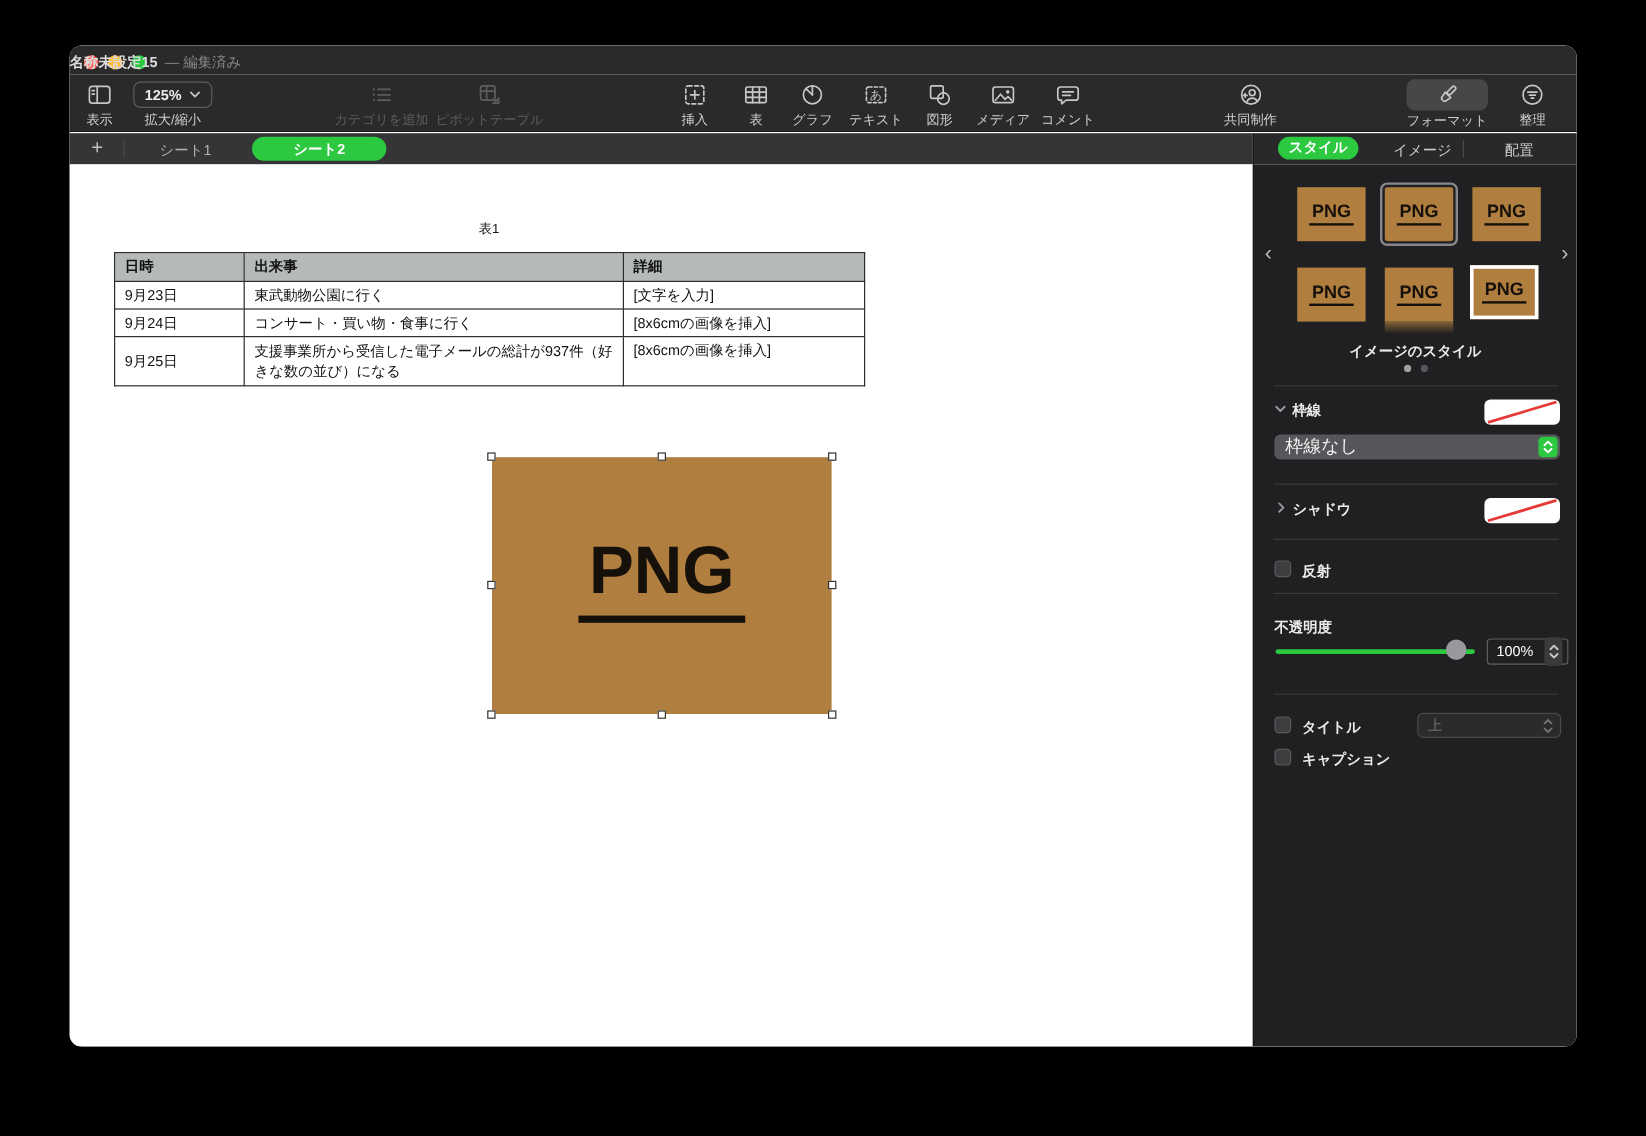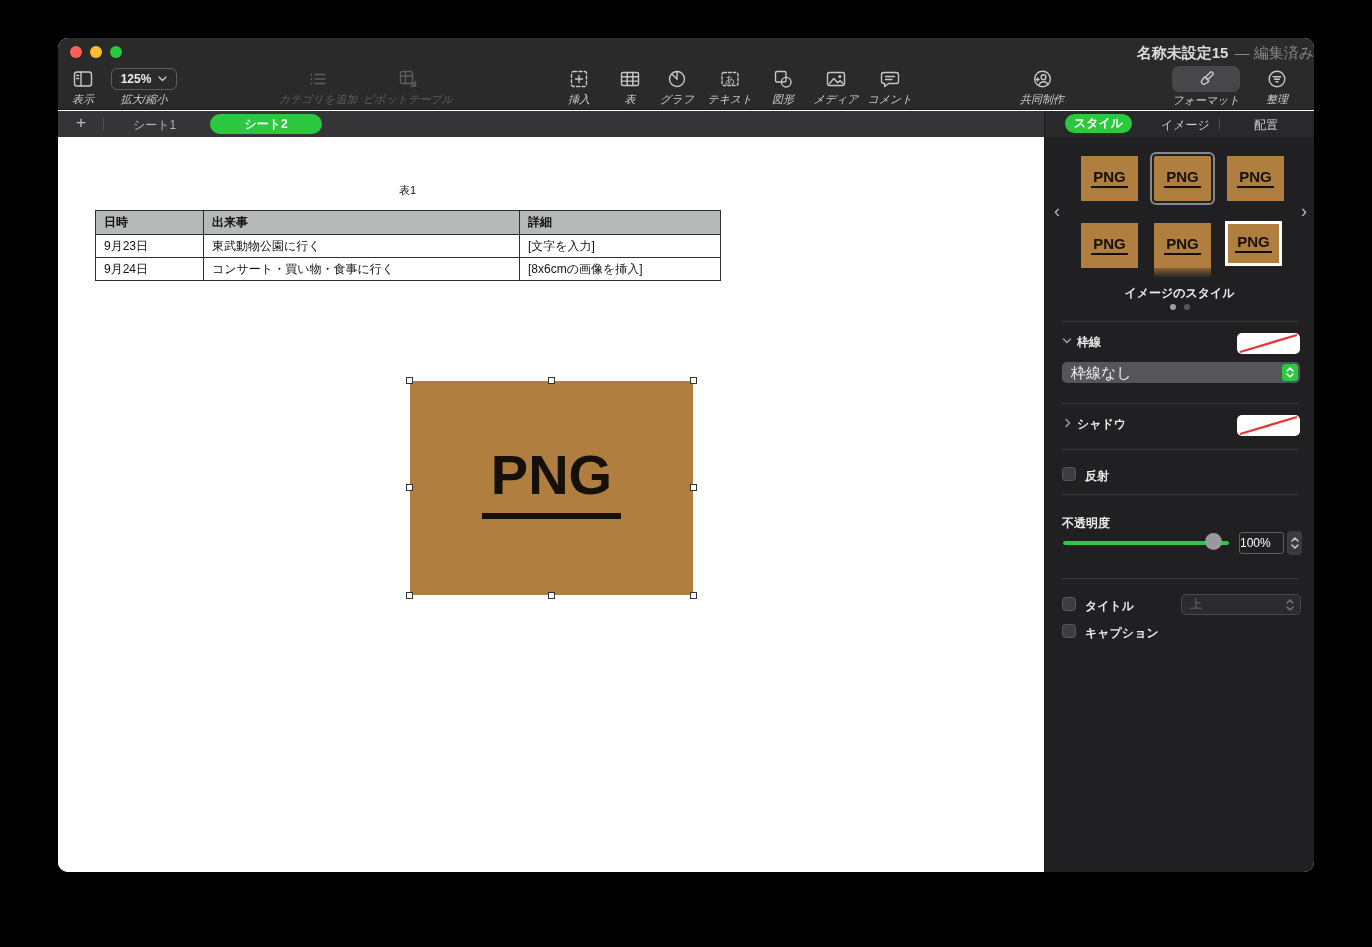--- a/index.html
+++ b/index.html
@@ -6,30 +6,30 @@
   html,body { width:1372px; height:947px; }
   body { background:#000; font-family:"Liberation Sans","DejaVu Sans",sans-serif; overflow:hidden; }
 
   .window { position:absolute; left:58px; top:38px; width:1256px; height:834px;
             border-radius:10px; overflow:hidden; background:#fff; }
 
   
   .titlebar { position:absolute; left:0; top:0; right:0; height:24px; background:#2a2a2b; }
   .traffic { position:absolute; left:12px; top:8px; display:flex; gap:8px; }
   .light { width:12px; height:12px; border-radius:50%; }
-  .wtitle { position:absolute; left:0; right:0; top:6px; text-align:right;
-            font-size:15px; font-weight:bold; color:#dcdcdd; white-space:nowrap; }
+  .wtitle { position:absolute; left:0; right:0; top:6px; text-align:left;
+            font-size:12px; font-weight:bold; color:#dcdcdd; white-space:nowrap; }
   .wtitle .dim { font-weight:normal; color:#86868a; margin-left:6px; }
 
   
   .toolbar { position:absolute; left:0; top:24px; right:0; height:48px; background:#2a2a2b;
              border-bottom:1px solid #1b1b1c; }
   .titem { position:absolute; top:4px; display:flex; flex-direction:column; align-items:center; }
   .titem .ic { height:25px; display:flex; align-items:center; justify-content:center; }
-  .titem .lb { font-size:11px; color:#cfcfd1; margin-top:1px; white-space:nowrap;font-style:italic; }
+  .titem .lb { font-size:11px; color:#cfcfd1; margin-top:1px; white-space:nowrap; }
   .titem.disabled .lb { color:#5e5e61; }
   .tico { stroke:#c7c7c9; fill:none; stroke-width:1.4; stroke-linecap:round; stroke-linejoin:round; }
   .titem.disabled .tico { stroke:#5e5e61; }
   .zoom-pill { display:flex; align-items:center; gap:7px; border:1px solid #5c5c5e; border-radius:6px;
                height:22px; padding:0 9px; color:#ececec; font-size:12px; font-weight:bold; }
   .titem-format .ic { background:#47474a; border-radius:7px; width:68px; height:26px; }
 
   
   .tabbar { position:absolute; left:0; top:73px; right:0; height:26px; display:flex; }
   .sheet-area { flex:1; background:#353538; position:relative; }
@@ -95,21 +95,21 @@
   .dropdown { position:absolute; left:17px; width:238px; height:21px; background:#56565a;
               border-radius:5px; }
   .dropdown .dv { position:absolute; left:9px; top:0; line-height:21px; font-size:15px; color:#f2f2f2; }
   .stepper { position:absolute; right:2px; top:2px; width:16px; height:17px; border-radius:3.5px;
              display:flex; flex-direction:column; align-items:center; justify-content:center; gap:1px; }
   .cb { position:absolute; width:14px; height:14px; background:#3e3e41; border:1px solid #59595c;
         border-radius:3.5px; }
   .slider-track { position:absolute; left:18px; top:404px; width:166px; height:4px; border-radius:2px; }
   .slider-thumb { position:absolute; left:160px; top:396px; width:17px; height:17px; border-radius:50%;
                   background:#98989d; }
-  .valbox { position:absolute; left:194px; top:395px; width:45px; height:22px;
+  .valbox { position:absolute; left:194px; top:395px; width:68px; height:22px;
             border:1px solid #5f5f61; border-radius:3px; font-size:12px; color:#fff;
             text-align:center; line-height:20px; padding-right:21px; }
   .gstep { position:absolute; left:242px; top:394px; width:15px; height:24px; background:#3b3b3e;
            border-radius:4px; display:flex; flex-direction:column; align-items:center;
            justify-content:center; gap:2px; }
   .ddl-disabled { position:absolute; left:136px; top:457px; width:120px; height:21px;
                   background:#2b2b2d; border:1px solid #4a4a4d; border-radius:5px; }
   .ddl-disabled .dv { position:absolute; left:8px; top:0; line-height:19px; font-size:12px;
                       color:#717174; }
   .chev { stroke:#fff; fill:none; stroke-width:1.6; stroke-linecap:round; stroke-linejoin:round; }
@@ -331,20 +331,25 @@
         <tr>
           <td>9月23日</td>
           <td>東武動物公園に行く</td>
           <td>[文字を入力]</td>
         </tr>
         <tr>
           <td>9月24日</td>
           <td>コンサート・買い物・食事に行く</td>
           <td>[8x6cmの画像を挿入]</td>
         </tr>
+        <tr>
+          <td>9月25日</td>
+          <td style="padding:4px 8px">支援事業所から受信した電子メールの総計が937件（好きな数の並び）になる</td>
+          <td style="vertical-align:top">[8x6cmの画像を挿入]</td>
+        </tr>
       </tbody>
         </table>
 
       <div class="png-image" style="background:#b07e3e">
         <div class="png-label">PNG</div>
         <div class="h nw"></div>
         <div class="h n"></div>
         <div class="h ne"></div>
         <div class="h w"></div>
         <div class="h e"></div>

